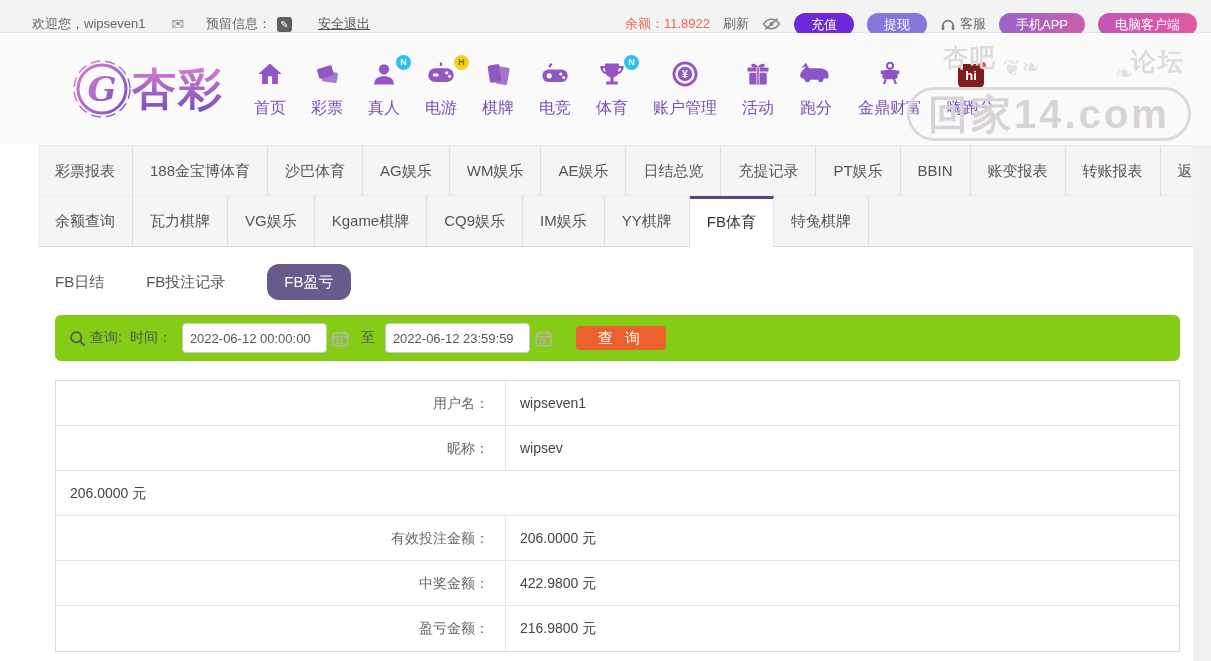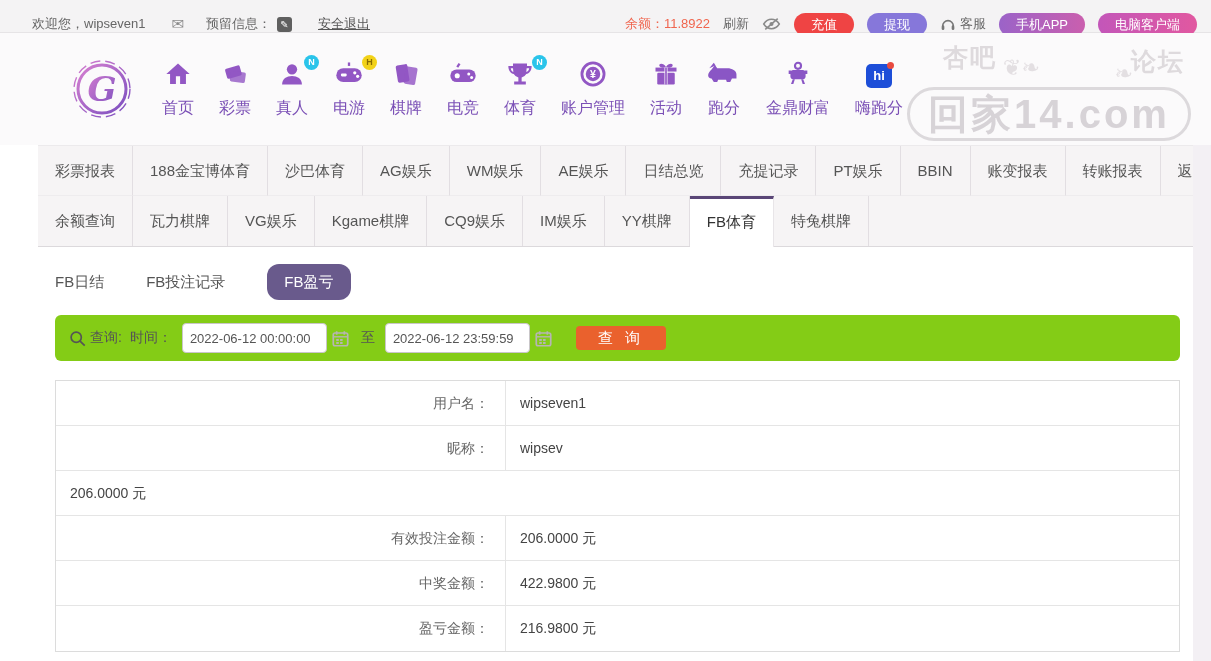--- a/index.html
+++ b/index.html
@@ -14,42 +14,42 @@
   .reserved { margin-right:6px; }
   .edit-ic { display:inline-flex; width:15px; height:15px; background:#5f5f5f; border-radius:3px;
     color:#fff; font-size:10px; align-items:center; justify-content:center; margin-right:26px; cursor:pointer; }
   .logout { color:#555; text-decoration:underline; cursor:pointer; }
   .topbar-right { margin-left:auto; display:flex; align-items:center; gap:13px; }
   .balance { color:#f0654e; }
   .refresh { color:#666; cursor:pointer; }
   .eye { width:19px; height:14px; cursor:pointer; }
   .pill { height:23px; border-radius:12px; border:none; color:#fff; font-size:13px;
     padding:0 17px; cursor:pointer; line-height:23px; }
-  .btn-recharge { background:#ef4444; }
+  .btn-recharge { background:#6d28d9; }
   .btn-withdraw { background:#8677da; }
   .service { display:flex; align-items:center; gap:4px; color:#666; cursor:pointer; }
   .btn-app { background:linear-gradient(90deg,#9b63c8,#ca5fae); }
   .btn-pc  { background:linear-gradient(90deg,#c356b9,#e158a0); }
 
   
   .header { position:relative; height:112px; background:#fbfafb;
     display:flex; align-items:center; padding-left:72px; }
   .logo { display:flex; align-items:center; margin-right:30px; cursor:pointer; }
   .logo-text { font-size:44px; font-weight:bold; letter-spacing:2px;
     background:linear-gradient(180deg,#d77fd0 8%,#7b4fc0 85%);
     -webkit-background-clip:text; background-clip:text; color:#9055c5; -webkit-text-fill-color:transparent; }
   .nav { display:flex; align-items:flex-end; gap:25px; }
   .nav-item { position:relative; text-align:center; color:#7b50b6; font-size:16px; cursor:pointer; }
   .nav-item .ic { position:relative; display:inline-block; height:32px; margin-bottom:2px; }
   .nav-item svg { display:block; margin:0 auto; }
   .badge { position:absolute; top:-5px; right:-13px; width:15px; height:15px; border-radius:50%;
     font-size:9px; font-weight:bold; color:#fff; display:flex; align-items:center; justify-content:center; }
   .badge-n { background:#2ac4ea; }
   .badge-h { background:#f2d218; color:#8a6d00; }
-  .hi-box { width:26px; height:24px; background:#1d4ed8; border-radius:5px; color:#fff;
+  .hi-box { width:26px; height:24px; background:#7f1d1d; border-radius:5px; color:#fff;
     font-weight:bold; font-size:13px; display:flex; align-items:center; justify-content:center; position:relative; }
   .hi-dot { position:absolute; top:-2px; right:-2px; width:7px; height:7px; border-radius:50%; background:#e84a3f; }
 
   
   .watermark { position:absolute; top:2px; right:14px; width:290px; height:108px;
     pointer-events:none; color:#d9d5d9; z-index:5; }
   .wm-small { position:absolute; font-size:25px; font-weight:bold; letter-spacing:2px; color:#dedadd; }
   .wm-left { left:36px; top:6px; } .wm-right { right:12px; top:10px; }
   .wm-flourish { position:absolute; font-size:22px; color:#e3dfe2; }
   .wm-box { position:absolute; left:0; right:6px; top:52px; height:54px; border:3px solid #dcd9dc;
@@ -132,20 +132,21 @@
       <defs>
           <linearGradient id="lg" x1="0" y1="0" x2="1" y2="1">
         <stop offset="0" stop-color="#d77fd0"></stop>
             <stop offset="1" stop-color="#7b4fc0"></stop>
           </linearGradient>
         </defs>
       <circle cx="30" cy="30" r="24" fill="none" stroke="url(#lg)" stroke-width="3"></circle>
       <circle cx="30" cy="30" r="28" fill="none" stroke="url(#lg)" stroke-width="1.4" stroke-dasharray="10 5"></circle>
       <text x="30" y="42" text-anchor="middle" font-size="34" font-weight="bold" font-style="italic" font-family="'DejaVu Serif',serif" fill="url(#lg)">G</text>
     </svg>
+    <span class="logo-text">杏彩</span>
   </div>
 
   <div class="nav">
     <div class="nav-item">
       <span class="ic">
         <svg width="28" height="28" viewBox="0 0 24 24" fill="#9257c4">
             <path d="M12 3L2 12h3.2v8.5h5V14h3.6v6.5h5V12H22z"></path>
           </svg>
       </span><br><span>首页</span>
     </div>

